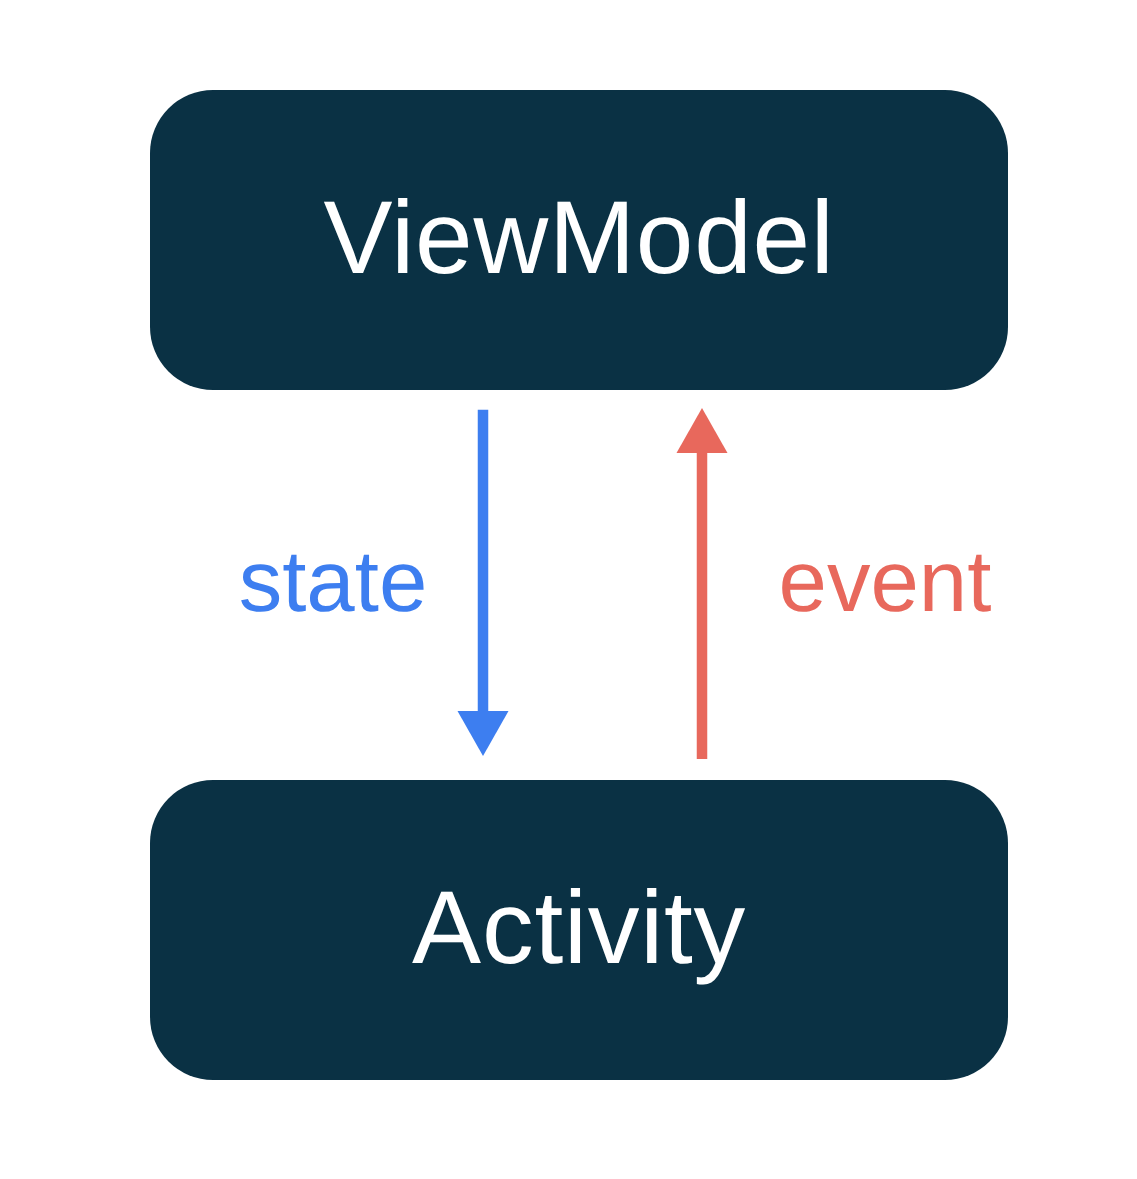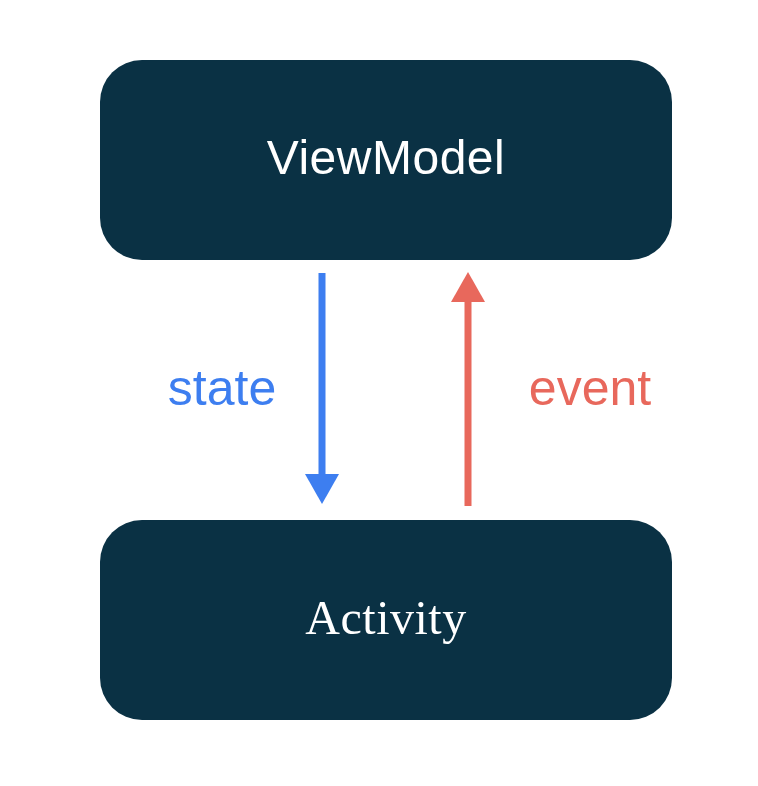--- a/index.html
+++ b/index.html
@@ -20,39 +20,39 @@
     left: 100px;
     width: 572px;
     height: 200px;
     background: var(--node-fill, #0A3144);
     border-radius: 42px;
     display: flex;
     align-items: center;
     justify-content: center;
   }
   .node-viewmodel { top: 60px; }
-  .node-activity  { top: 520px; font-family: Liberation Serif, serif; }
+  .node-activity  { top: 520px; }
   .node-label {
     color: var(--node-text, #ffffff);
-    font-size: 48px;
+    font-size: 69px;
     font-weight: 500;
     letter-spacing: 0.5px;
     line-height: 1;
     padding-bottom: 4px;
   }
   .edge-arrow {
     position: absolute;
     display: block;
   }
   .edge-arrow-state { left: 304px; top: 273px; }
   .edge-arrow-event { left: 450px; top: 272px; }
   .edge-label {
     position: absolute;
     transform: translate(-50%, -50%);
-    font-size: 50px;
+    font-size: 58px;
     font-weight: 500;
     line-height: 1;
     white-space: nowrap;
   }
   .edge-label-state {
     left: 222px;
     top: 388px;
     color: var(--state-blue, #3D7EF0);
   }
   .edge-label-event {

